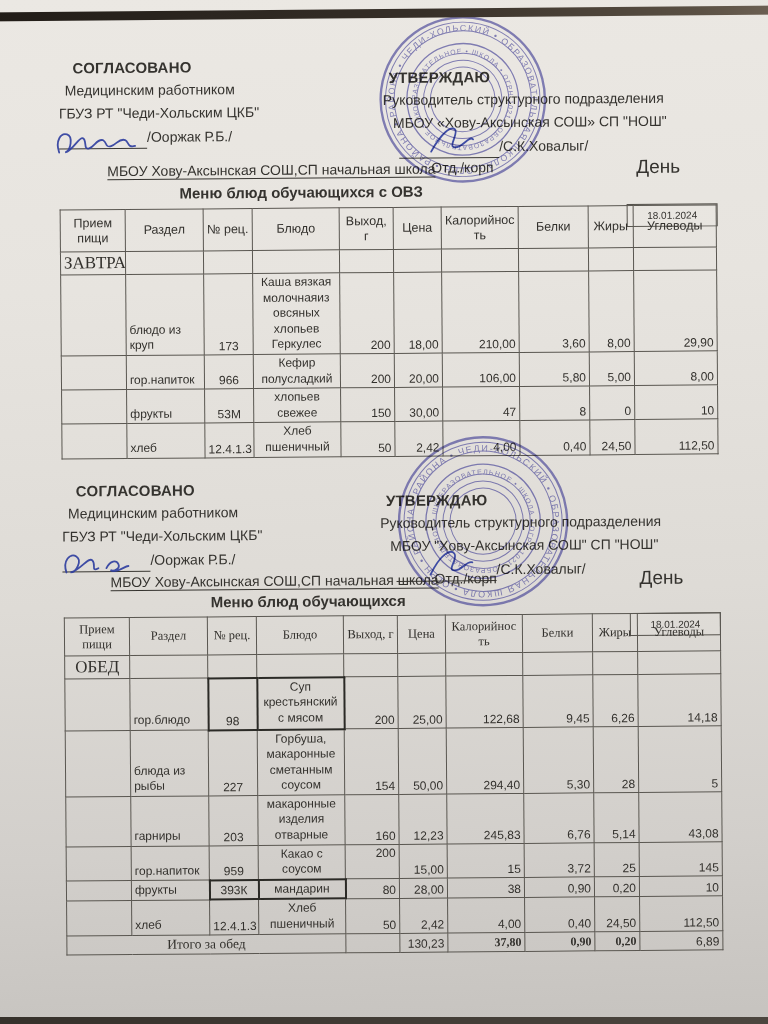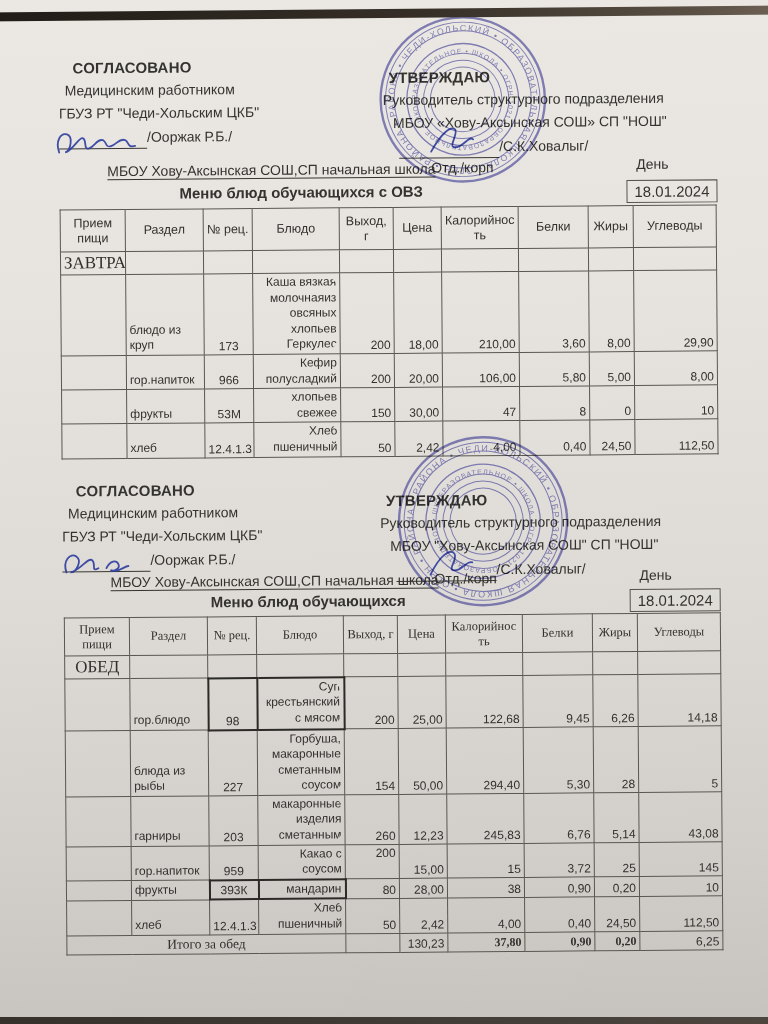--- a/index.html
+++ b/index.html
@@ -17,36 +17,36 @@
 
   .block{position:absolute;font-size:14px;line-height:23px;white-space:nowrap;}
   .block .t{font-weight:bold;font-size:15px;letter-spacing:.2px;}
   .ml14{margin-left:14px}.ml6{margin-left:6px}.ml10{margin-left:10px}.ml16{margin-left:16px}
   .signline{margin-top:1px}
   .spacer{display:inline-block;border-bottom:1.4px solid #3a3833;height:14px;vertical-align:bottom;}
   .w88{width:88px}.w100{width:100px}
 
   .org-name{position:absolute;font-size:14px;text-decoration:underline;text-underline-offset:3px;white-space:nowrap;}
   .dept{position:absolute;font-size:14px;white-space:nowrap;}
-  .day{position:absolute;font-size:14px;}
+  .day{position:absolute;font-size:19px;}
   .menu-title{position:absolute;font-size:15px;font-weight:bold;white-space:nowrap;}
   .date-box{position:absolute;width:89px;height:21px;border:1.2px solid #55524c;
-       font-size:15px;text-align:center;line-height:21px;background:rgba(255,255,255,.06);}
+       font-size:10px;text-align:center;line-height:21px;background:rgba(255,255,255,.06);margin-top:24px;}
 
   .tbl-host{position:absolute;}
   .menu-table{border-collapse:collapse;table-layout:fixed;width:656px;
        font-family:"Liberation Sans",sans-serif;font-size:12px;color:#33312d;}
   .menu-table td,.menu-table th{border:1px solid #5a5751;padding:1px 3px;overflow:hidden;}
   .menu-table thead th{vertical-align:middle;text-align:center;font-weight:normal;font-size:12.5px;
        overflow-wrap:anywhere;line-height:1.2;}
   .menu-table.t2 thead th{font-family:"Liberation Serif",serif;}
   .menu-table td{vertical-align:bottom;}
   td.razdel{text-align:left;line-height:1.3;}
   td.num{text-align:center;}
-  td.dish{vertical-align:top;text-align:right;line-height:1.3;border-radius:20px;}
+  td.dish{vertical-align:top;text-align:center;line-height:1.3;border-radius:20px;}
   td.val{text-align:right;}
   td.meal{font-family:"Liberation Serif",serif;font-size:17px;text-align:center;}
   td.thick{border:2.2px solid #2b2a26;}
   td.vtop{vertical-align:top;}
   tr.total td.tlabel{font-family:"Liberation Serif",serif;font-size:13.5px;text-align:center;vertical-align:middle;}
   tr.total td.bold{font-family:"Liberation Serif",serif;font-weight:bold;}
 
   .stamp{position:absolute;mix-blend-mode:multiply;opacity:.62;z-index:4;}
   .sig{position:absolute;z-index:3;}
 </style>
@@ -276,22 +276,22 @@
                 <td class="val">50,00</td>
                 <td class="val">294,40</td>
                 <td class="val">5,30</td>
                 <td class="val">28</td>
                 <td class="val">5</td>
               </tr>
               <tr style="height: 46px;">
                 <td></td>
                 <td class="razdel">гарниры</td>
                 <td class="num">203</td>
-                <td class="dish">макаронные изделия сметанным</td>
-                <td class="val">260</td>
+                <td class="dish">макаронные изделия отварные</td>
+                <td class="val">160</td>
                 <td class="val">12,23</td>
                 <td class="val">245,83</td>
                 <td class="val">6,76</td>
                 <td class="val">5,14</td>
                 <td class="val">43,08</td>
               </tr>
               <tr style="height: 32px;">
                 <td></td>
                 <td class="razdel">гор.напиток</td>
                 <td class="num">959</td>
@@ -327,21 +327,21 @@
                 <td class="val">24,50</td>
                 <td class="val">112,50</td>
               </tr>
               <tr class="total" style="height: 18px;">
                 <td class="tlabel" colspan="4">Итого за обед</td>
                 <td class="val"></td>
                 <td class="val">130,23</td>
                 <td class="val bold">37,80</td>
                 <td class="val bold">0,90</td>
                 <td class="val bold">0,20</td>
-                <td class="val">6,25</td>
+                <td class="val">6,89</td>
               </tr>
             </tbody>
           </table>
         </div>
 
       <svg class="stamp" style="left:393px;top:432px" width="180" height="180" viewBox="-90 -90 180 180">
         <g fill="none" stroke="#3d3a93" transform="rotate(22)">
           <circle r="84" stroke-width="2.4"></circle>
             <circle r="79" stroke-width="1"></circle>
           <circle r="57" stroke-width="1.3"></circle>

